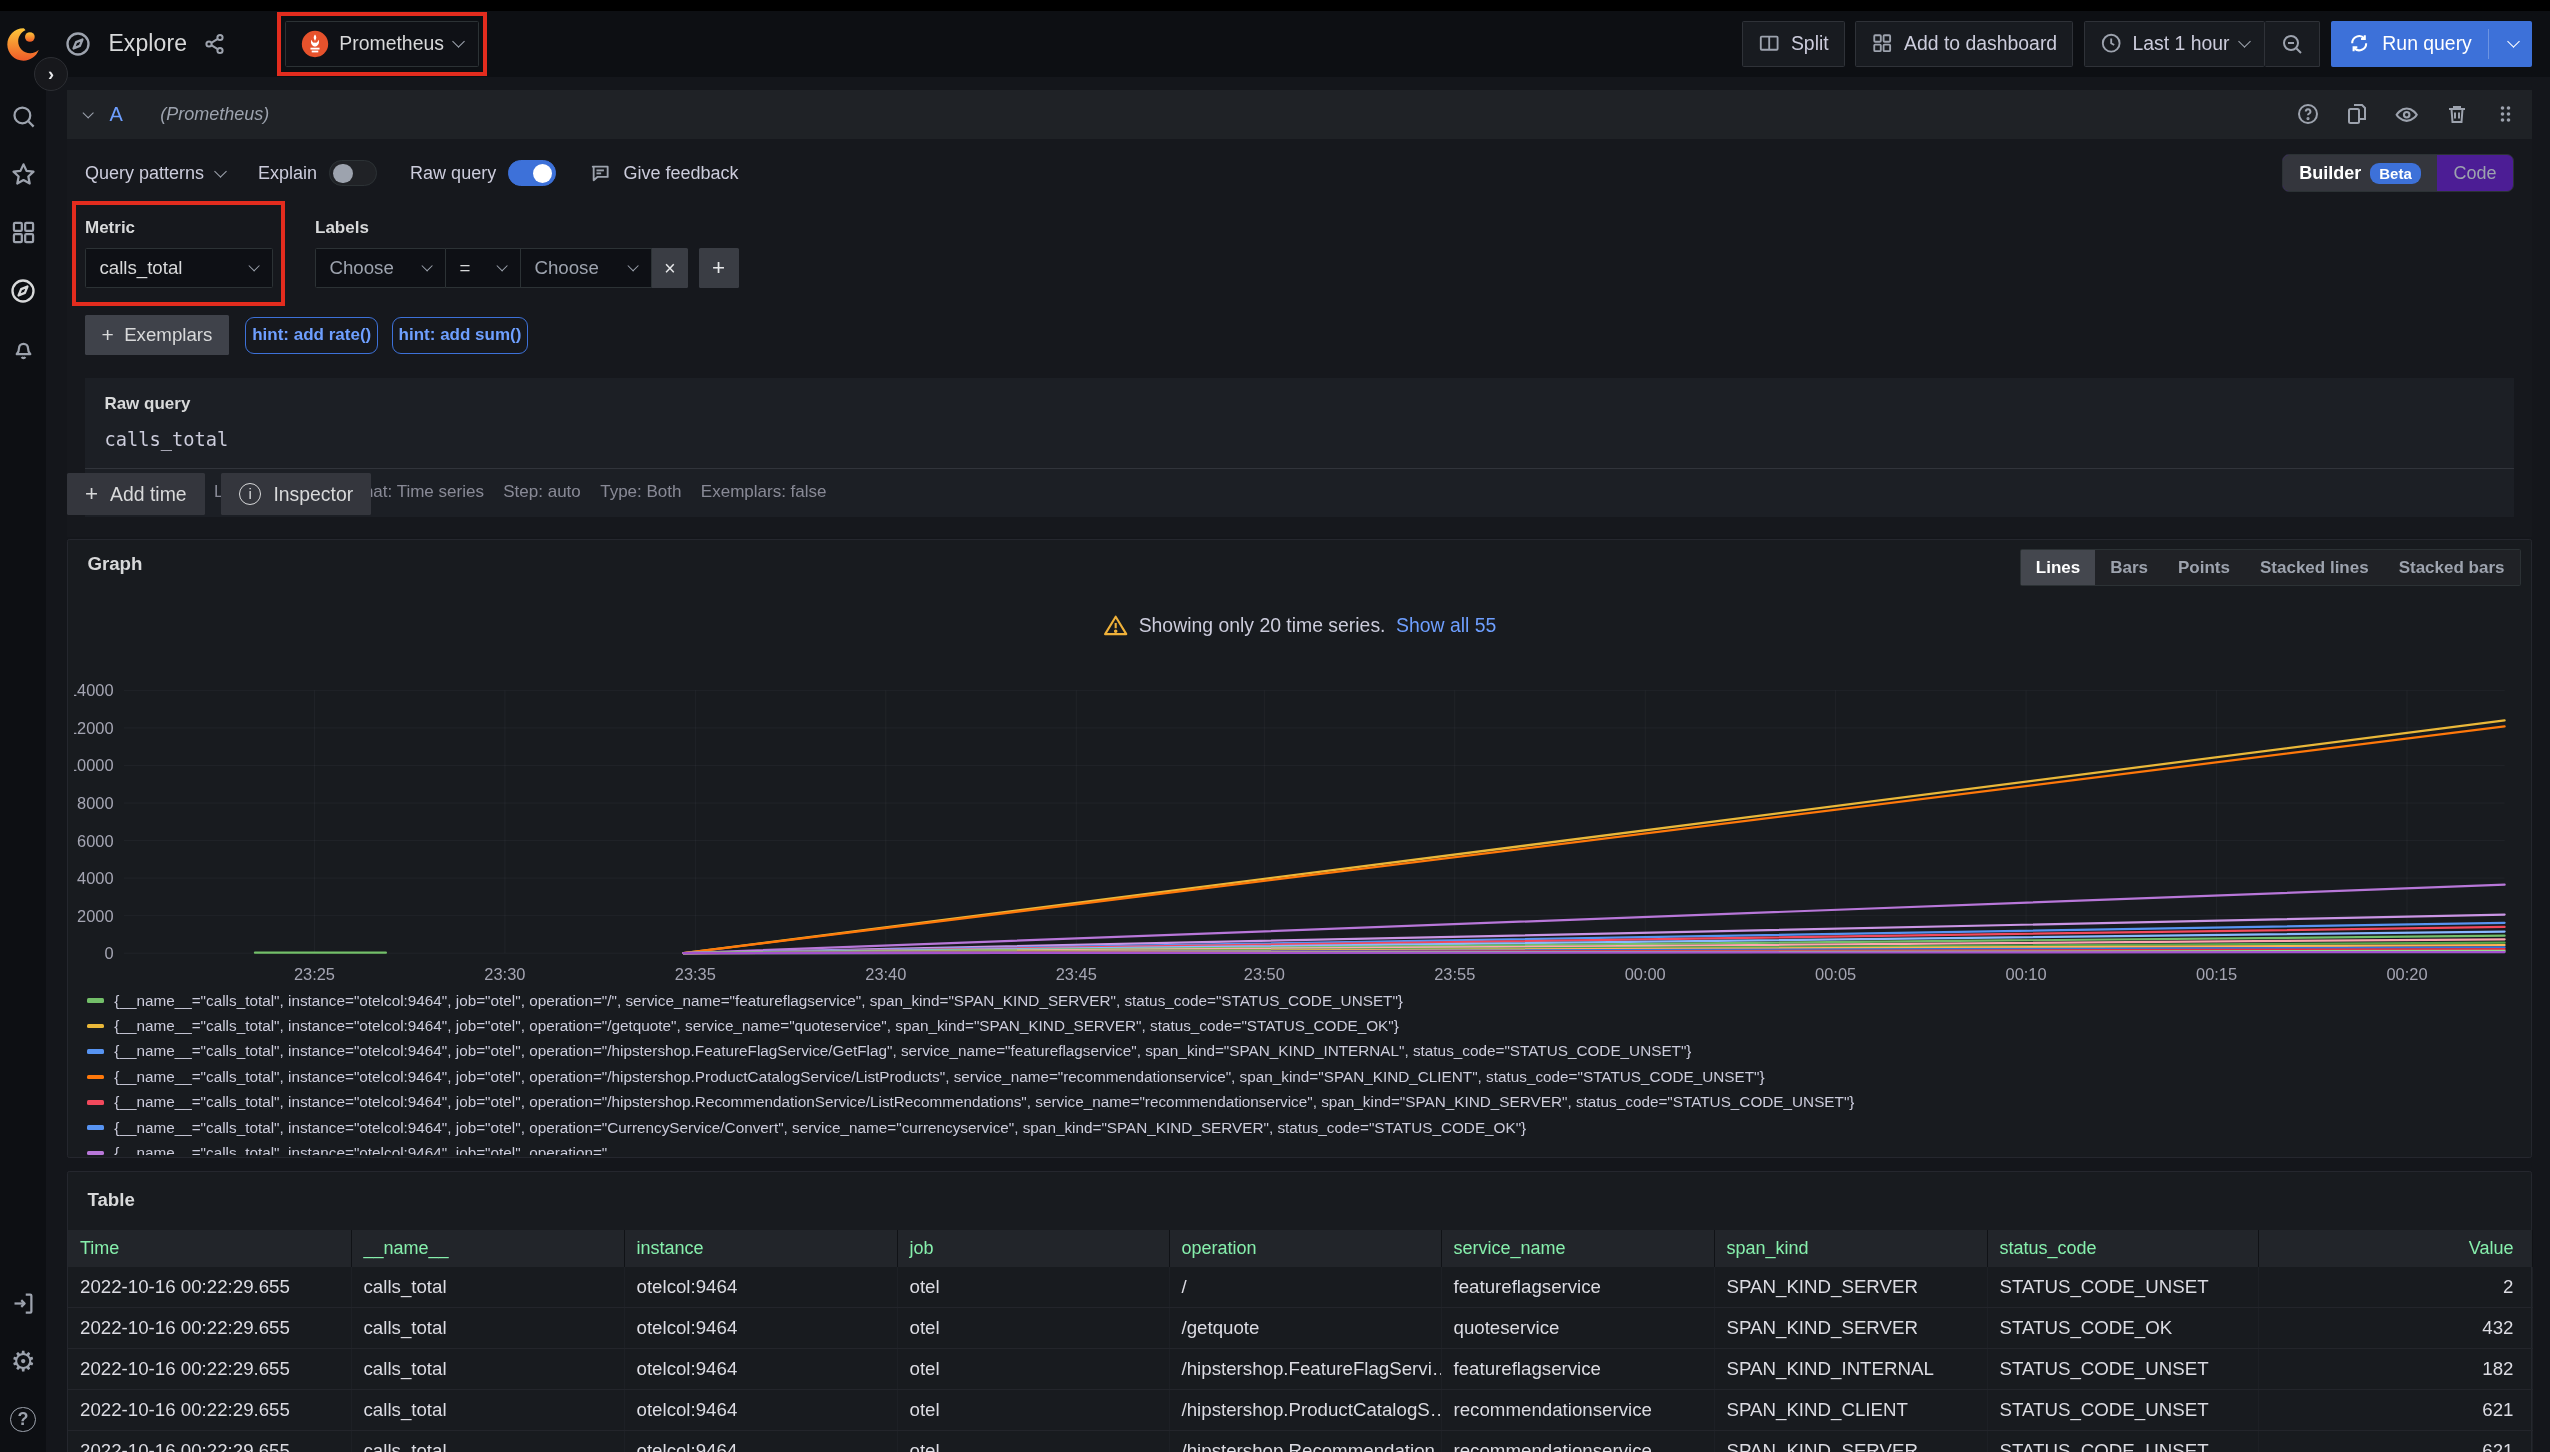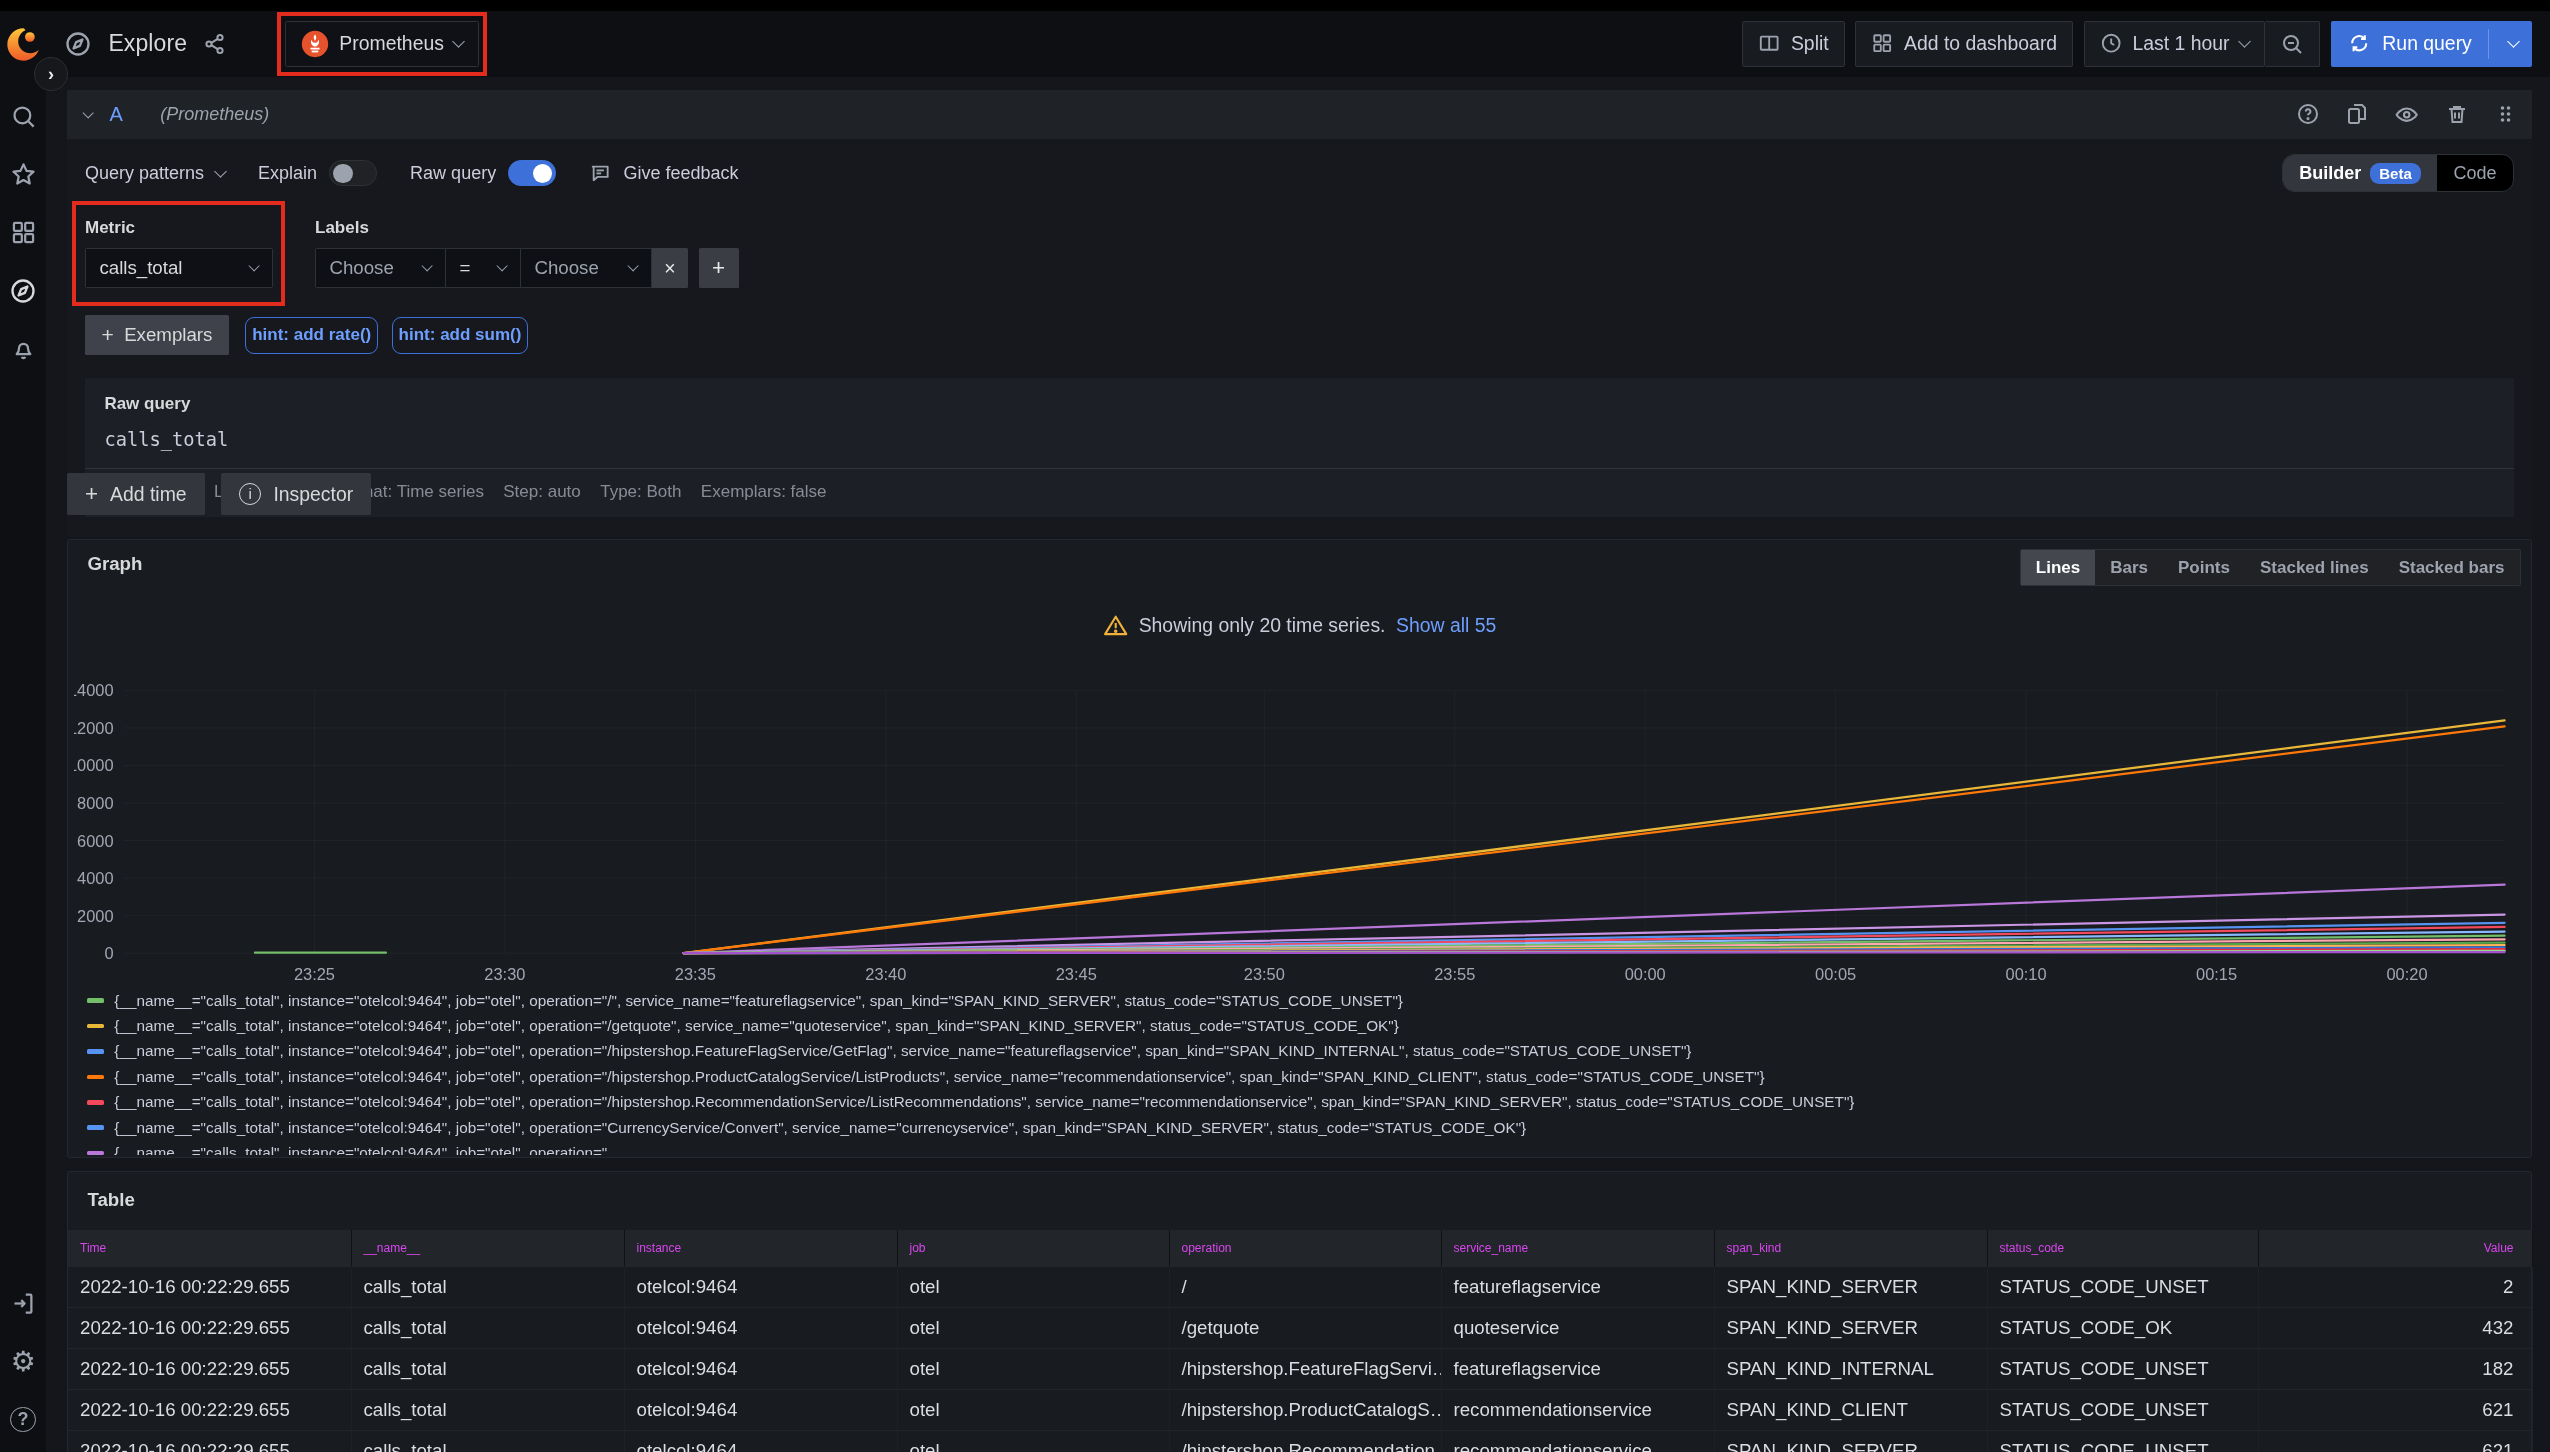--- a/index.html
+++ b/index.html
@@ -69,21 +69,21 @@
   }
   .qe-ref { color:#6e9fff; font-size:20px; font-weight:500; margin-left:4.5px; }
   .qe-ds-hint { color:#9da3ae; font-size:18px; font-style:italic; margin-left:24px; }
   .qe-header-icons { margin-left:auto; display:flex; align-items:center; gap:25.4px; }
   .qe-toolbar { display:flex; align-items:center; padding:15px 18px 0 18px; gap:33px; }
   .toolbar-item { display:flex; align-items:center; gap:12px; font-size:18px; color:#ccccdc; cursor:pointer; }
   .toggle { width:48px; height:25.4px; border-radius:12.7px; background:#202226; border:0.7px solid #2c3235; position:relative; cursor:pointer; }
   .toggle .knob { position:absolute; top:2.2px; left:3px; width:19.4px; height:19.4px; border-radius:50%; background:#9da3ae; }
   .toggle.on { background:#3d71d9; border-color:#3d71d9; }
   .toggle.on .knob { left:auto; right:3px; background:#fff; }
-  .builder-code { margin-left:auto; display:flex; border:0.7px solid #2c3235; border-radius:12px; background:#000000; overflow:hidden; }
+  .builder-code { margin-left:auto; display:flex; border:0.7px solid #2c3235; border-radius:7px; background:#4c1d95; overflow:hidden; }
   .bc-seg { padding:7.5px 16.4px; font-size:18px; color:#9da3ae; display:flex; align-items:center; gap:9px; cursor:pointer; }
   .bc-seg.active { background:#34363d; color:#fff; font-weight:600; }
   .beta-pill { background:#3d71d9; color:#fff; font-size:15px; font-weight:600; border-radius:9px; padding:2.2px 9px; }
 
   .qe-fields { display:flex; align-items:flex-start; gap:42px; padding:25.4px 18px 0 18px; }
   .field-label { font-size:17px; font-weight:600; color:#d8d9da; margin-bottom:10.5px; }
   .select-box {
     height:40px; background:#0e1015; border:0.7px solid #2c3235; border-radius:1.5px;
     display:flex; align-items:center; gap:18px; padding:0 13.4px; font-size:18.7px; color:#d8d9da; cursor:pointer;
   }
@@ -143,21 +143,21 @@
   #chart-holder { position:absolute; left:6px; top:133px; }
   #legend { position:absolute; left:19.4px; top:448px; right:7.5px; height:167px; overflow:hidden; }
   .legend-row { display:flex; align-items:center; height:25.4px; cursor:pointer; }
   .swatch { width:16.4px; height:4.5px; border-radius:1.5px; margin-right:10.5px; flex:none; }
   .legend-text { font-size:15.3px; color:#ccccdc; white-space:nowrap; overflow:hidden; }
 
   #table-panel { top:1171px; height:373px; padding-top:10.5px; }
   #table-panel .panel-title { margin:6px 0 0 19.4px; }
   #results-table { border-collapse:collapse; table-layout:fixed; margin-top:19.4px; width:2464px; }
   #results-table th {
-    background:#22252a; color:#d946ef; font-size:12px; font-weight:400; text-align:left;
+    background:#22252a; color:#86efac; font-size:18px; font-weight:400; text-align:left;
     height:37px; padding:0 0 0 12px; border-right:0.7px solid #101216; cursor:pointer; white-space:nowrap; overflow:hidden;
   }
   #results-table th.val { text-align:right; padding-right:18px; }
   #results-table td {
     color:#dcdce3; font-size:18.7px; height:41px; padding:0 9px 0 12px;
     border-right:0.7px solid #1d2025; border-bottom:0.7px solid #23252b; white-space:nowrap; overflow:hidden;
   }
   #results-table td.val { text-align:right; padding-right:18px; }
 
   svg.ic { display:block; }

